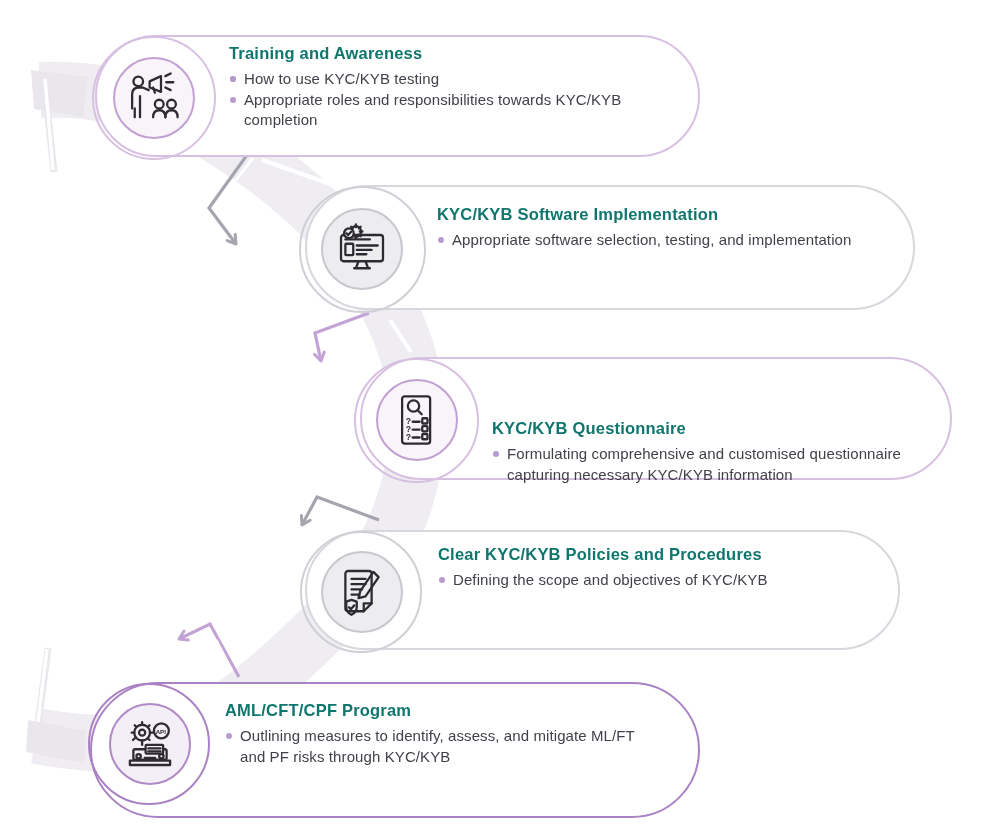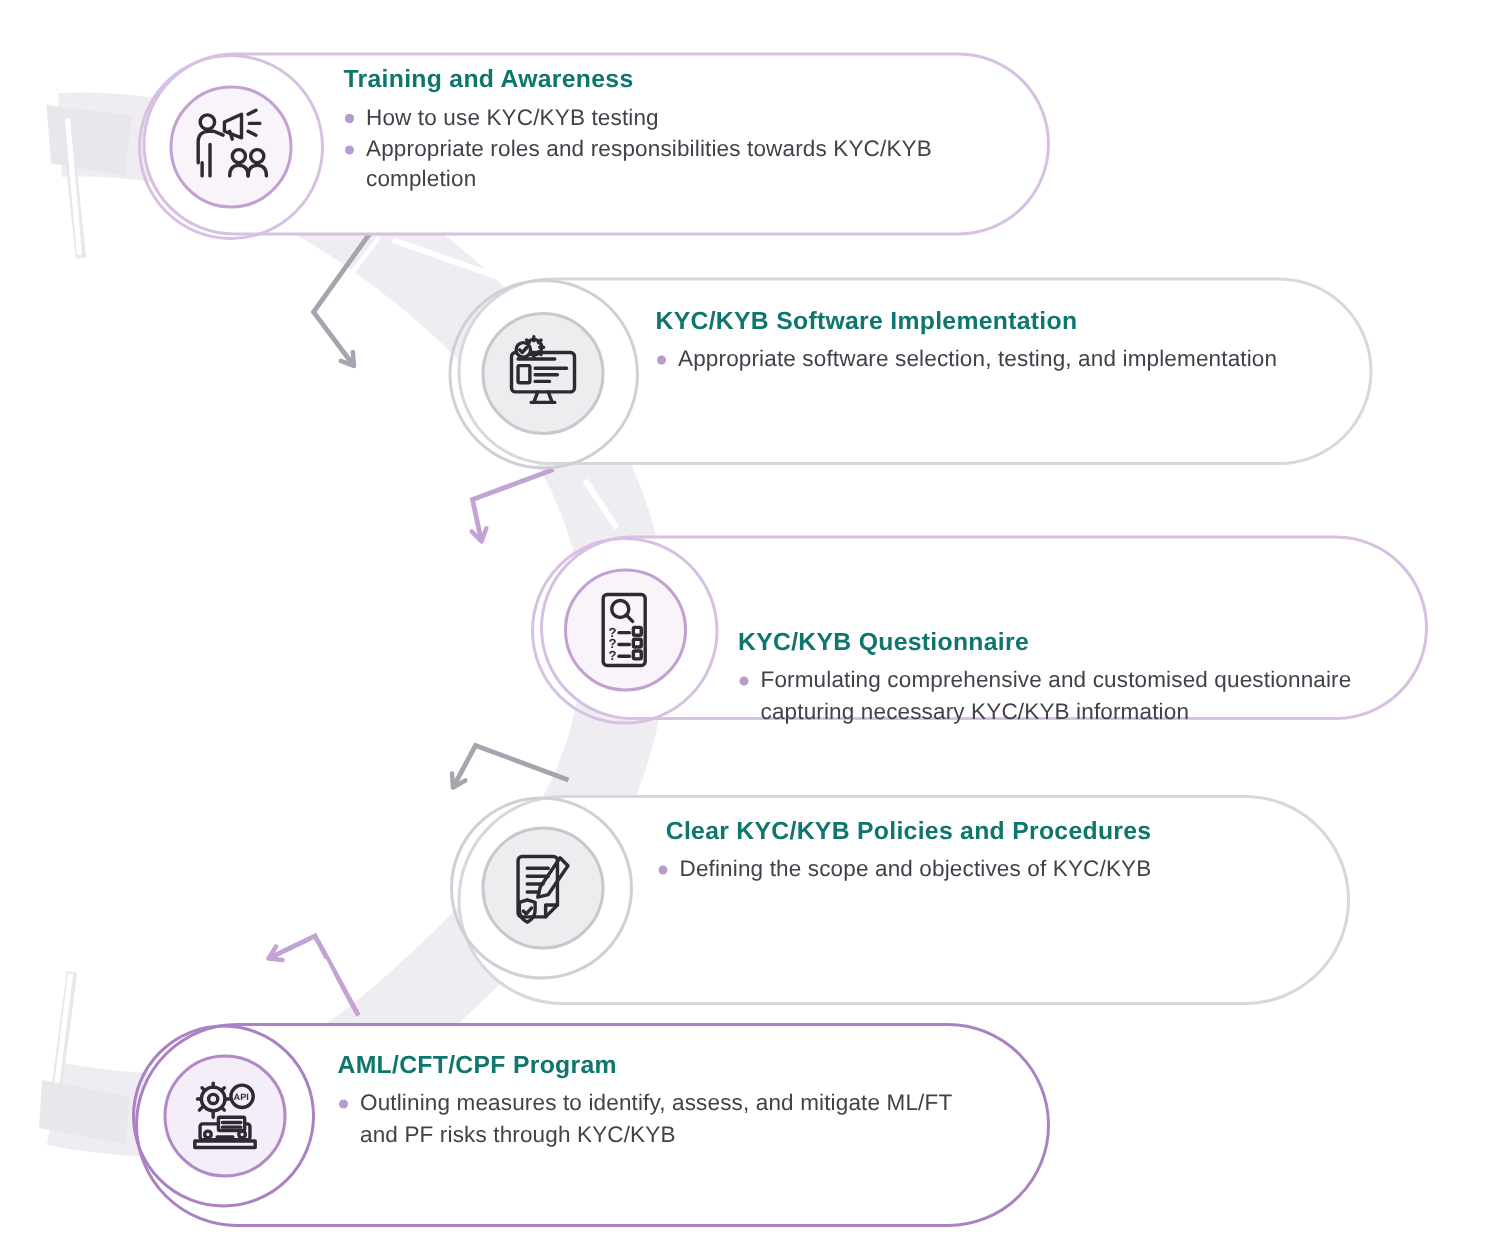--- a/index.html
+++ b/index.html
@@ -158,21 +158,21 @@
       <h3>KYC/KYB Questionnaire</h3>
       <ul>
         <li>
             <span class="dot"></span>
             <span>Formulating comprehensive and customised questionnaire capturing necessary KYC/KYB information</span>
           </li>
       </ul>
     </div>
   </div>
 
-  <div class="stage t-gr" style="left:305px;top:530px;width:595px;height:140px;text-align:right;">
+  <div class="stage t-gr" style="left:305px;top:530px;width:595px;height:120px;">
     <div class="ring" style="left:-7px;top:-1px;width:122px;height:122px;"></div>
     <div class="icon-circle" style="left:14px;top:19px;">
       <svg class="icon-art" width="56" height="56" viewBox="0 0 64 64">
         <path d="M16 8 h24 a3 3 0 0 1 3 3 v34 l-9 9 h-18 a3 3 0 0 1 -3 -3 V11 a3 3 0 0 1 3 -3 Z"></path>
         <path d="M34 54 v-9 h9"></path>
         <path d="M20 17 h16 M20 23 h16 M20 29 h12 M20 35 h9"></path>
         <path d="M45 9 l6 6 L36 37 l-8 2 2 -8 Z"></path>
         <path d="M14 43 l6 -2 6 2 v6 q0 6 -6 9 q-6 -3 -6 -9 Z"></path>
         <path d="M17 49.5 l2.2 2.2 4 -4.4"></path>
       </svg>

